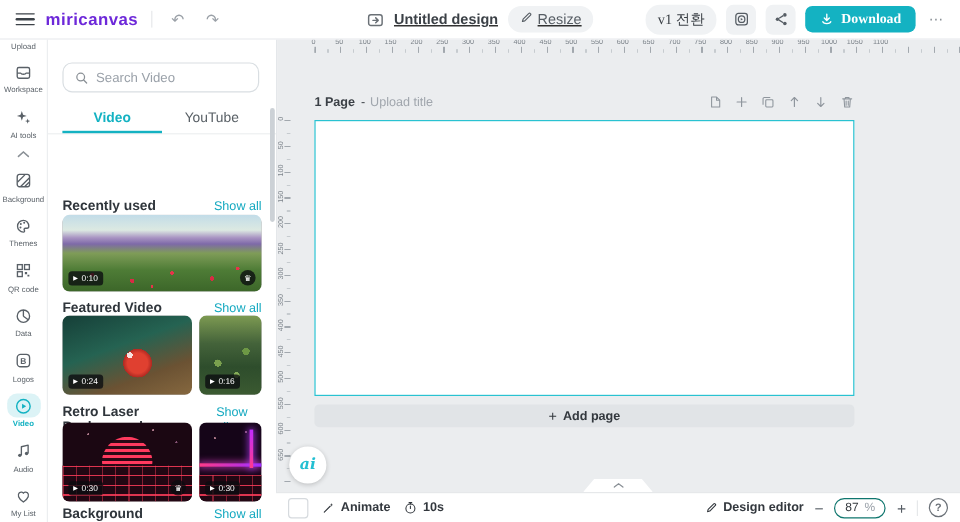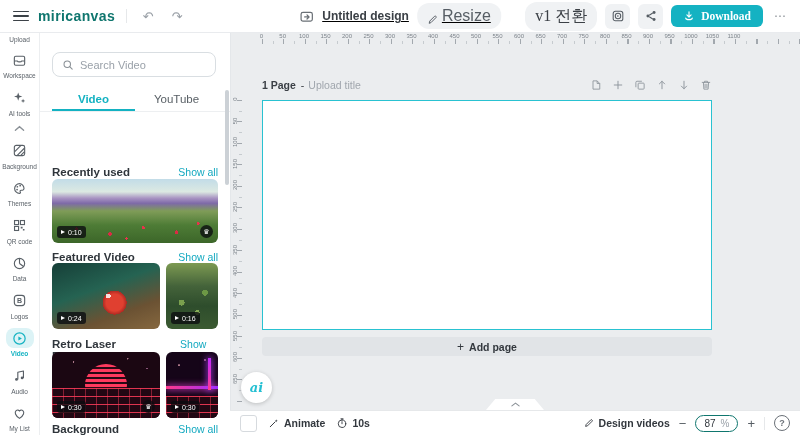--- a/index.html
+++ b/index.html
@@ -5,27 +5,27 @@
   html,body{margin:0;padding:0;}
   body{width:800px;height:435px;overflow:hidden;position:relative;background:#fff;
        font-family:"Liberation Sans",sans-serif;-webkit-font-smoothing:antialiased;}
   svg{display:block}
   
   .topbar{position:absolute;top:0;left:0;right:0;height:32px;background:#fff;
           border-bottom:1px solid #e9ebee;display:flex;align-items:center;z-index:40;}
   .tb-left{display:flex;align-items:center;gap:9px;padding-left:13px;}
   .hamburger{display:flex;flex-direction:column;gap:3px;width:16px;cursor:pointer;}
   .hamburger span{height:1.6px;background:#3c4248;border-radius:1px;}
-  .logo{font-size:14px;font-weight:bold;color:#0f766e;letter-spacing:.4px;}
+  .logo{font-size:14px;font-weight:bold;color:#6d28d9;letter-spacing:.4px;}
   .tb-div{width:1px;height:14px;background:#e6e8ea;margin:0 2px;}
   .hist{color:#9aa0a7;font-size:13px;width:20px;text-align:center;cursor:pointer;}
   .tb-center{position:absolute;left:50%;transform:translateX(-50%);display:flex;align-items:center;gap:8px;text-decoration:underline;}
   .doc-title{font-size:12px;font-weight:700;color:#3b4046;}
-  .pill-btn{display:flex;align-items:flex-end;gap:4px;background:#f0f2f4;border-radius:12px;
-            padding:4px 10px;font-size:16px;color:#565d64;cursor:pointer;white-space:nowrap;}
+  .pill-btn{display:flex;align-items:flex-start;gap:4px;background:#f0f2f4;border-radius:12px;
+            padding:4px 10px;font-size:12px;color:#565d64;cursor:pointer;white-space:nowrap;}
   .tb-right{margin-left:auto;display:flex;align-items:center;gap:8px;padding-right:10px;font-family:Liberation Serif, serif;}
   .icon-btn{width:25px;height:25px;border-radius:6px;background:#f0f2f4;display:flex;
             align-items:center;justify-content:center;cursor:pointer;}
   .download-btn{display:flex;align-items:center;gap:6px;background:#14b2c2;color:#fff;
             border-radius:6px;padding:5px 12px;font-size:11.5px;font-weight:700;cursor:pointer;}
   .more-btn{color:#8a9096;font-size:12px;letter-spacing:1px;padding:0 3px;cursor:pointer;}
   
   .sidebar{position:absolute;left:0;top:32px;bottom:0;width:40px;background:#fff;
            border-right:1px solid #eceef0;display:flex;flex-direction:column;align-items:center;
            z-index:30;padding-top:4px;box-sizing:border-box;}
@@ -492,21 +492,21 @@
         <circle cx="8" cy="9" r="5"></circle>
         <path d="M8 9V6.2M6.5 2.5h3M8 2.5V4"></path>
       </svg>
     <span>10s</span>
   </div>
   <div class="bb-right">
     <div class="bb-item">
       <svg width="12" height="12" viewBox="0 0 16 16" fill="none" stroke="#33383e" stroke-width="1.2" stroke-linejoin="round">
           <path d="M3.5 12.5l.7-2.5 6.2-6.2a1 1 0 0 1 1.4 0l.4.4a1 1 0 0 1 0 1.4l-6.2 6.2z"></path>
         </svg>
-      <span>Design videos</span>
+      <span>Design editor</span>
     </div>
     <span class="zoom-sign">−</span>
     <span class="zoom-pill">
       <span>87</span>
       <span class="zoom-pct">%</span>
     </span>
     <span class="zoom-sign">+</span>
     <span class="bb-div"></span>
     <span class="help-btn">?</span>
   </div>

